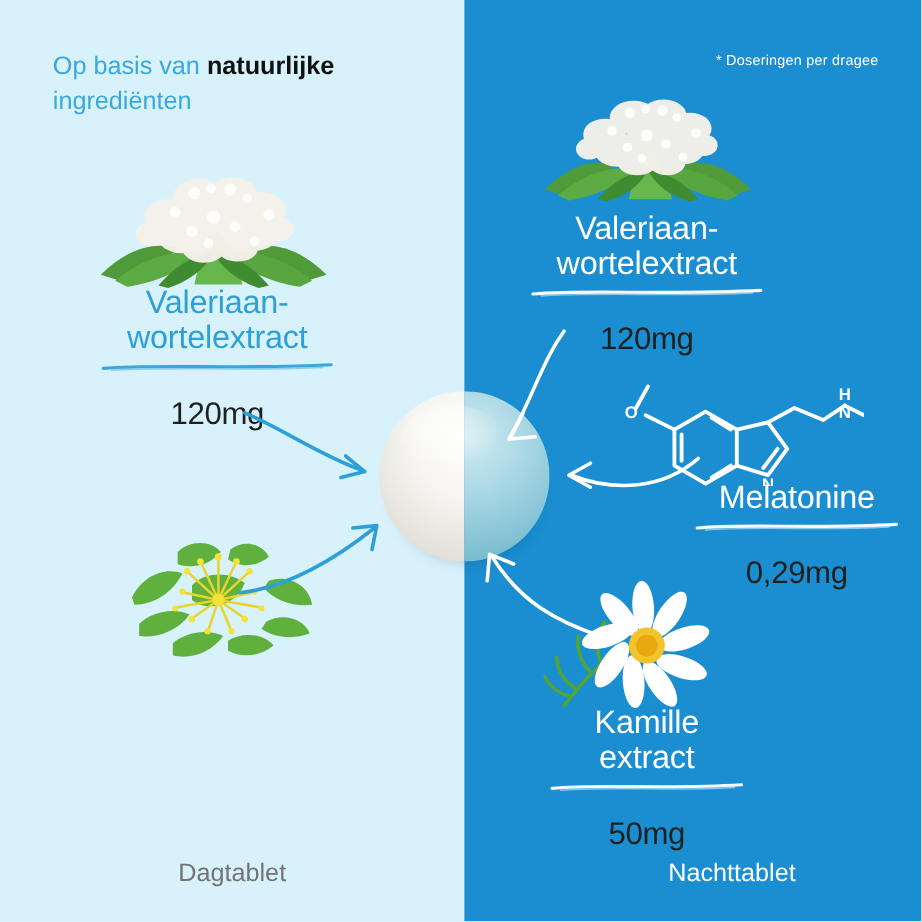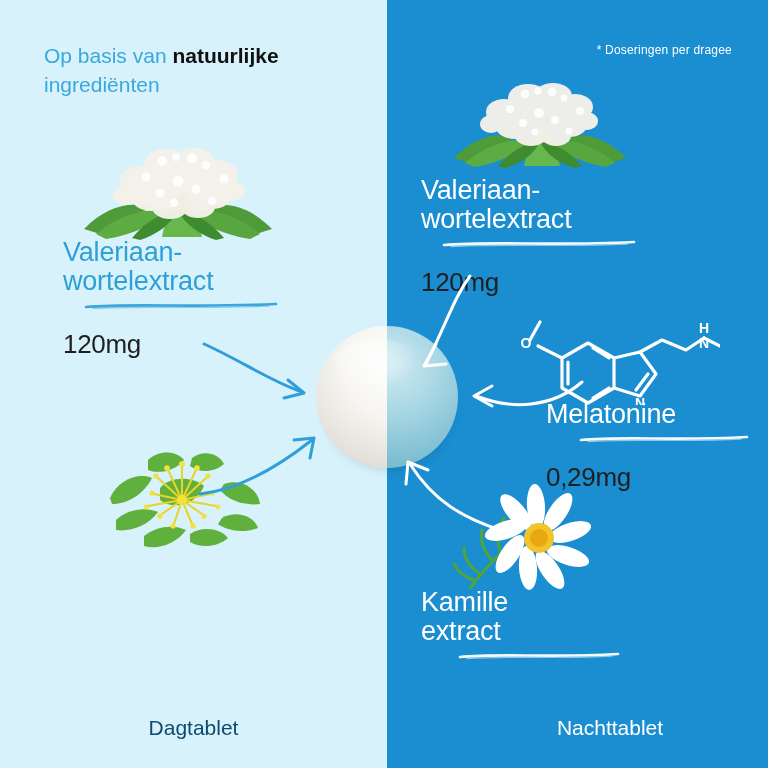--- a/index.html
+++ b/index.html
@@ -23,20 +23,21 @@
   }
   .half-right {
     position: absolute; left: 387px; top: 0;
     width: 381px; height: 768px;
     background: #1a8ed1;
   }
 
   
   .ing {
     position: absolute;
+    text-align: center;
     line-height: 1.08;
   }
   .ing-name {
     font-size: 27px;
     font-weight: 400;
     letter-spacing: -0.2px;
     white-space: pre-line;
   }
   .ing-name.light { color: #ffffff; }
   .ing-name.blue  { color: #2e9fd8; }
@@ -74,21 +75,21 @@
     letter-spacing: 0.2px;
   }
 
   
   .bottom-label {
     position: absolute;
     bottom: 28px;
     font-size: 21px;
     text-align: center;
   }
-  #label-day   { left: 0; width: 387px; color: #0c4a6e; }
+  #label-day   { left: 0; width: 387px; color: #737373; }
   #label-night { left: 387px; width: 446px; color: #ffffff; }
 
   
   #tablet {
     position: absolute;
     left: 316px; top: 326px;
     width: 142px; height: 142px;
   }
   #tablet .shadow {
     position: absolute; left: 6px; top: 14px;
@@ -361,20 +362,21 @@
 
   <div class="ing" style="left:421px; top:588px; width:236px;">
     <div class="ing-name light">Kamille
 extract</div>
     <div class="underline-wrap">
       <svg width="164" height="10" viewBox="0 0 164 10">
         <path d="M3 6 C42 2 94 7 161 3" stroke="#ffffff" stroke-width="2.6" fill="none" stroke-linecap="round" opacity="0.95"></path>
         <path d="M10 7.6 C52 4.4 102 8.4 155 5.2" stroke="#ffffff" stroke-width="1.2" fill="none" stroke-linecap="round" opacity="0.5"></path>
       </svg>
     </div>
+    <div class="ing-dose">50mg</div>
   </div>
 
   <div id="tablet">
     <div class="shadow"></div>
     <div class="ball">
       <div class="lhalf"></div>
       <div class="rhalf"></div>
     </div>
     <div class="gloss"></div>
   </div>

